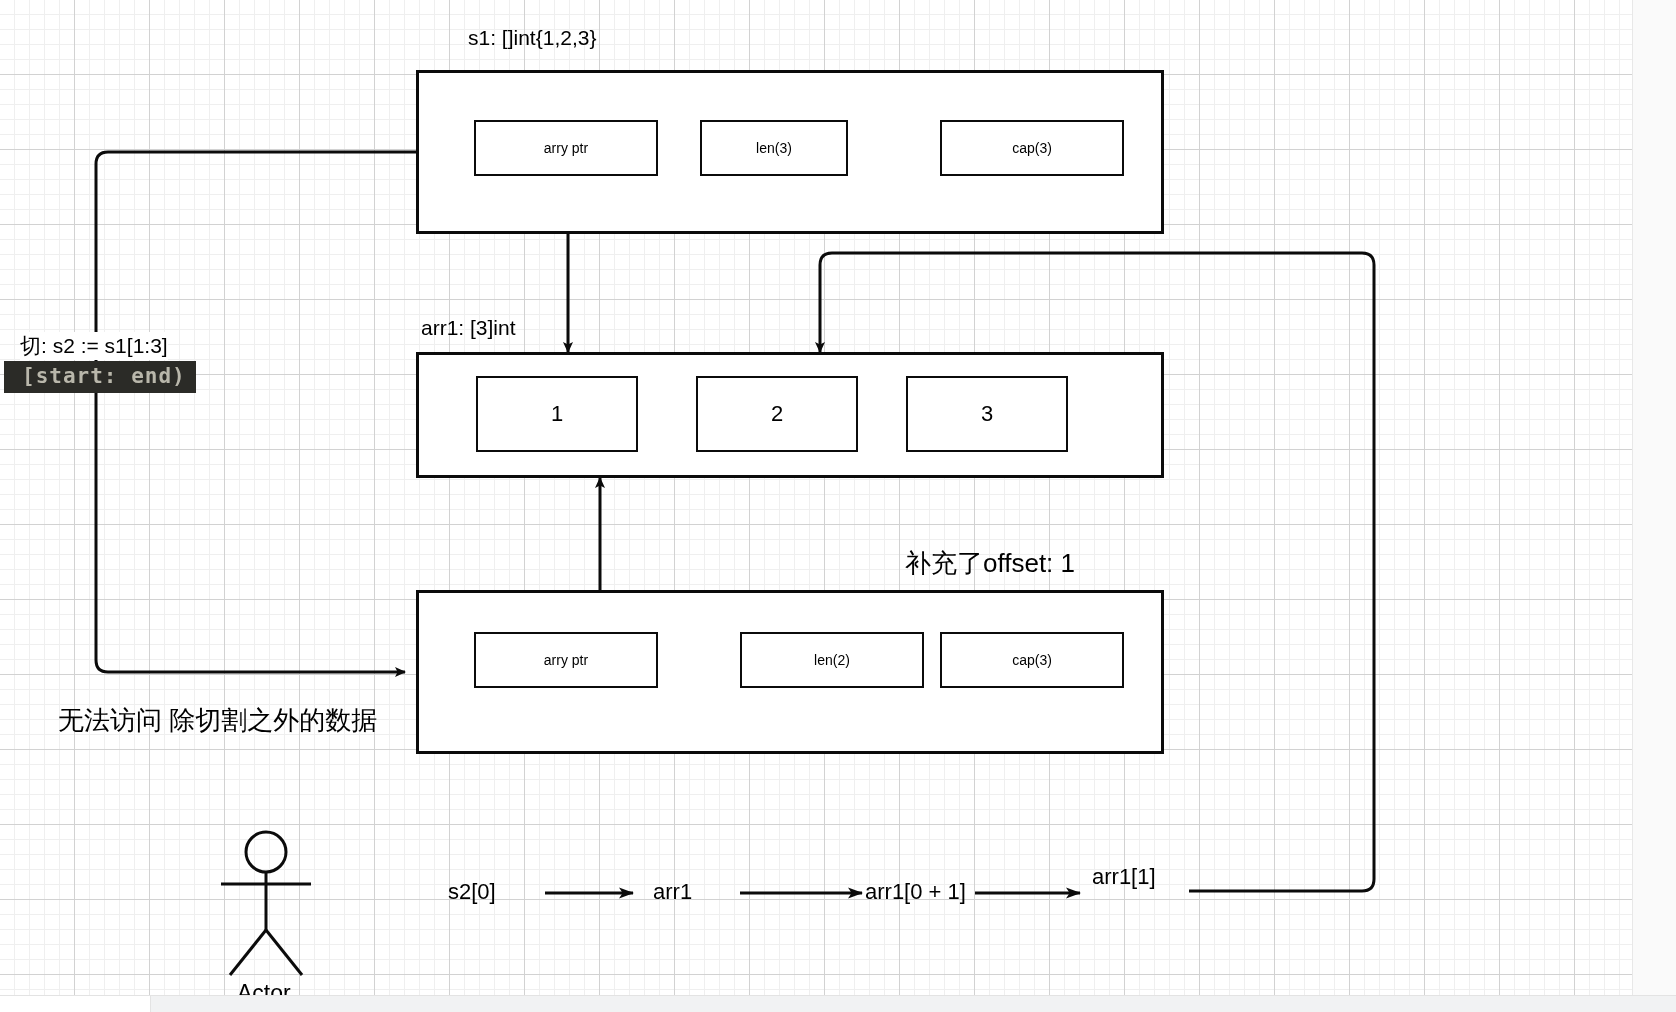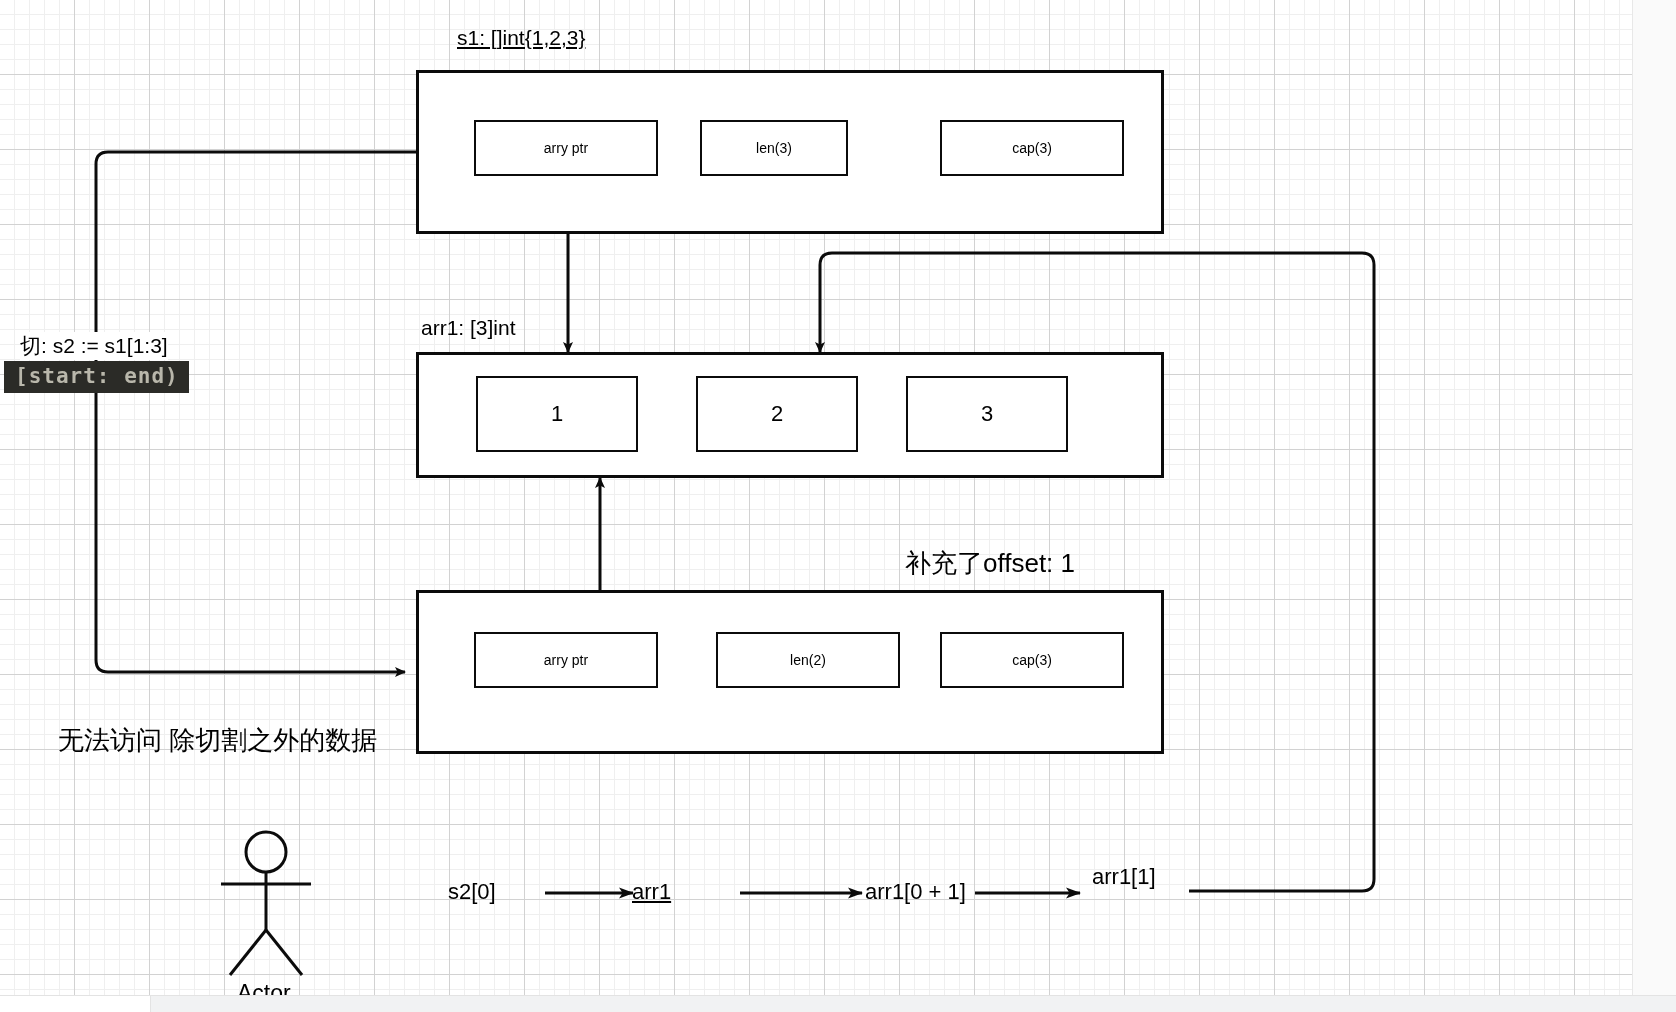--- a/index.html
+++ b/index.html
@@ -121,21 +121,21 @@
     background: #ffffff;
   }
   .code-highlight {
     position: absolute;
     background: #2b2b27;
     color: #b9b7ab;
     font-family: "DejaVu Sans Mono", "Liberation Mono", monospace;
     font-size: 21px;
     font-weight: bold;
     letter-spacing: 1px;
-    padding: 3px 10px 5px 11px;
+    padding: 3px 10px 5px 18px;
     white-space: nowrap;
     text-align: right;
   }
 
   .flow-label {
     position: absolute;
     font-size: 22px;
     color: #000000;
     white-space: nowrap;
   }
@@ -176,51 +176,51 @@
 
     <g stroke="#0b0b0b" stroke-width="3" fill="none">
       <circle cx="266" cy="852" r="20"></circle>
       <line x1="266" y1="872" x2="266" y2="930"></line>
       <line x1="221" y1="884" x2="311" y2="884"></line>
       <line x1="266" y1="930" x2="230" y2="975"></line>
       <line x1="266" y1="930" x2="302" y2="975"></line>
     </g>
   </svg>
 
-  <div class="caption" style="left:457px; top:26px;text-decoration:underline;">s1: []int{1,2,3}</div>
+  <div class="caption" style="left:468px; top:26px;">s1: []int{1,2,3}</div>
 
   <div class="struct-box" style="left:416px; top:70px; width:748px; height:164px;">
   </div>
   <div class="field-box" style="left:474px; top:120px; width:184px; height:56px;">arry ptr</div>
   <div class="field-box" style="left:700px; top:120px; width:148px; height:56px;">len(3)</div>
   <div class="field-box" style="left:940px; top:120px; width:184px; height:56px;">cap(3)</div>
 
   <div class="caption" style="left:421px; top:316px;">arr1: [3]int</div>
 
   <div class="struct-box" style="left:416px; top:352px; width:748px; height:126px;">
   </div>
   <div class="cell-box" style="left:476px; top:376px; width:162px; height:76px;">1</div>
   <div class="cell-box" style="left:696px; top:376px; width:162px; height:76px;">2</div>
   <div class="cell-box" style="left:906px; top:376px; width:162px; height:76px;">3</div>
 
   <div class="note-cn" style="left:905px; top:546px;">补充了offset: 1</div>
 
   <div class="struct-box" style="left:416px; top:590px; width:748px; height:164px;">
   </div>
   <div class="field-box" style="left:474px; top:632px; width:184px; height:56px;">arry ptr</div>
-  <div class="field-box" style="left:716px; top:632px; width:184px; height:56px;">len(2)</div>
+  <div class="field-box" style="left:740px; top:632px; width:184px; height:56px;">len(2)</div>
   <div class="field-box" style="left:940px; top:632px; width:184px; height:56px;">cap(3)</div>
 
   <div class="slice-label" style="left:20px; top:332px;">切:  s2 := s1[1:3]</div>
   <div class="code-highlight" style="left:4px; top:361px;">[start: end)</div>
 
-  <div class="note-cn" style="left:58px; top:703px;margin-top:20px;">无法访问 除切割之外的数据</div>
+  <div class="note-cn" style="left:58px; top:703px;">无法访问 除切割之外的数据</div>
 
   <div class="flow-label" style="left:448px; top:879px;">s2[0]</div>
-  <div class="flow-label" style="left:632px; top:879px;text-decoration:underline;">arr1</div>
+  <div class="flow-label" style="left:653px; top:879px;">arr1</div>
   <div class="flow-label" style="left:865px; top:879px;">arr1[0 + 1]</div>
   <div class="flow-label" style="left:1092px; top:864px;text-align:right;">arr1[1]</div>
 
   <div class="actor-label" style="left:237px; top:980px;">Actor</div>
 
   <div class="gutter-right"></div>
   <div class="gutter-bottom"></div>
   <div class="gutter-bottom-corner"></div>
 
 </div>

